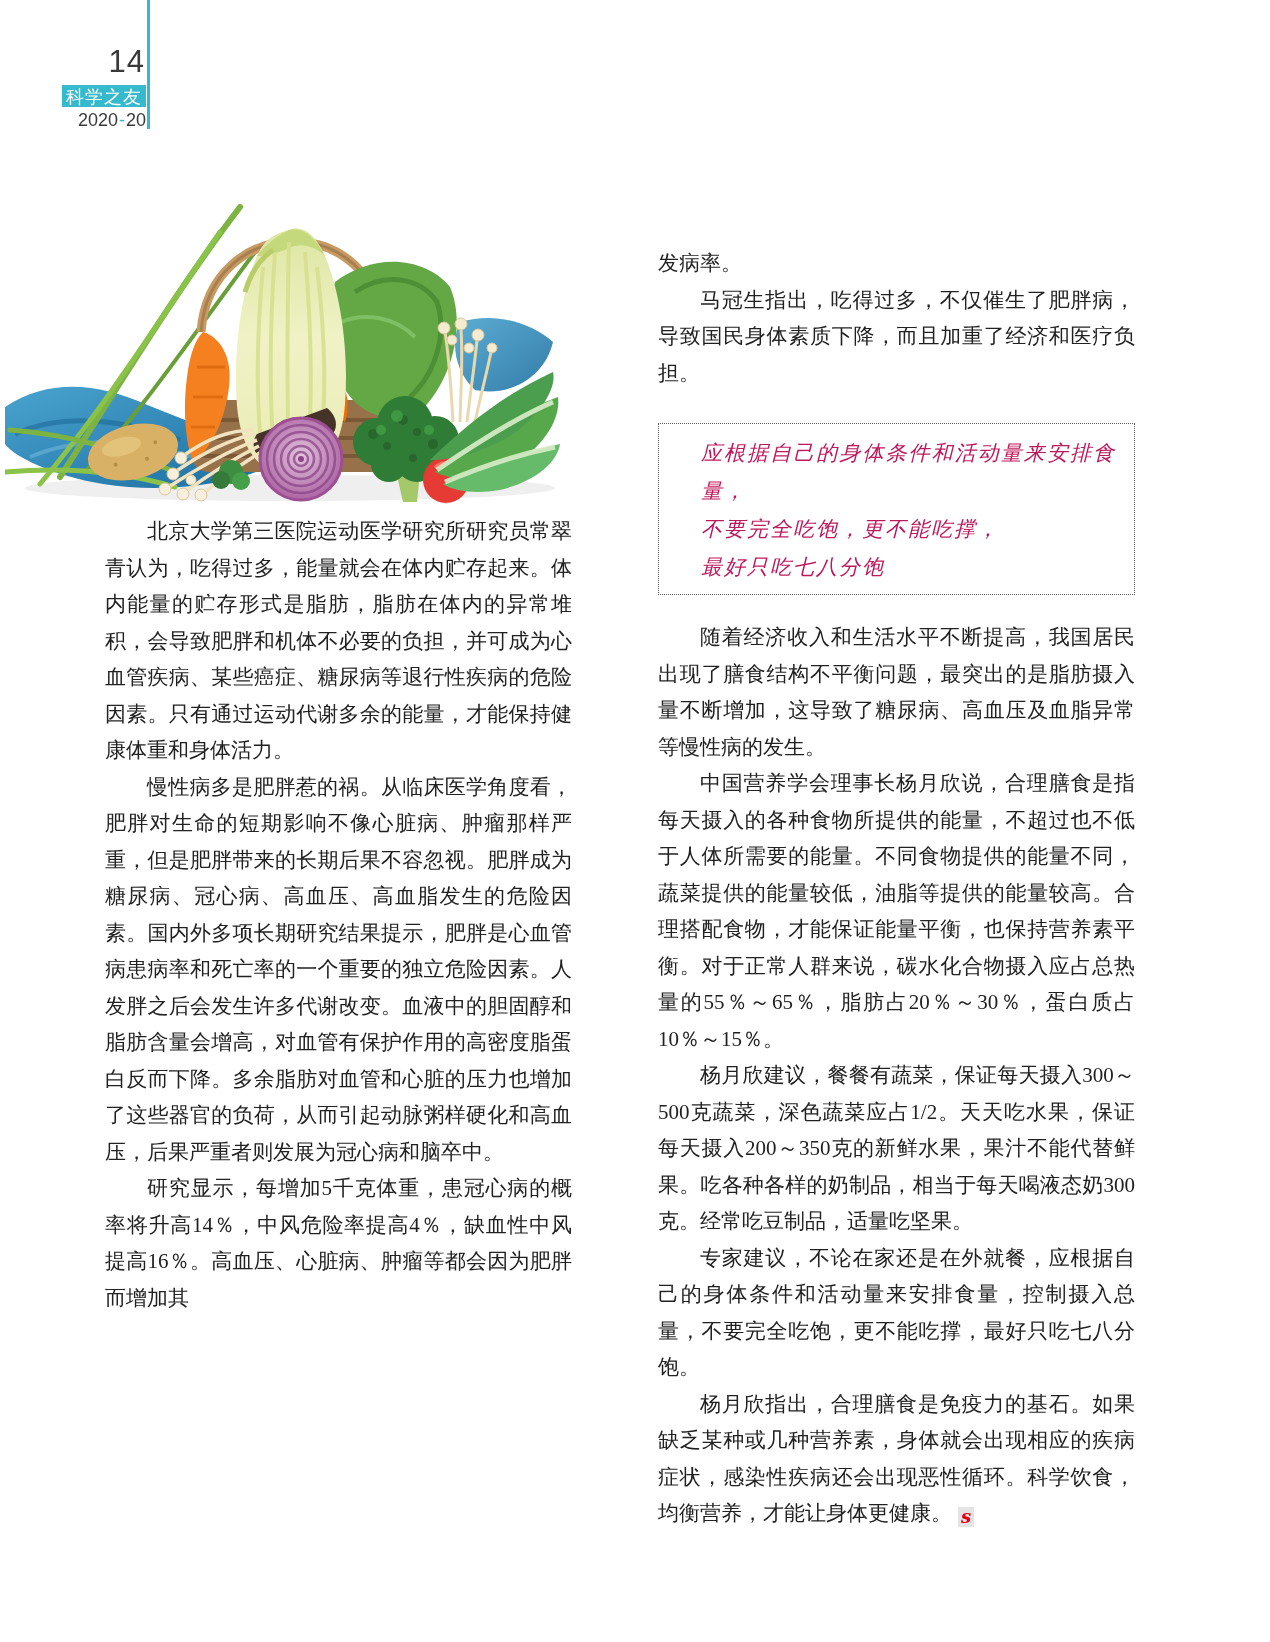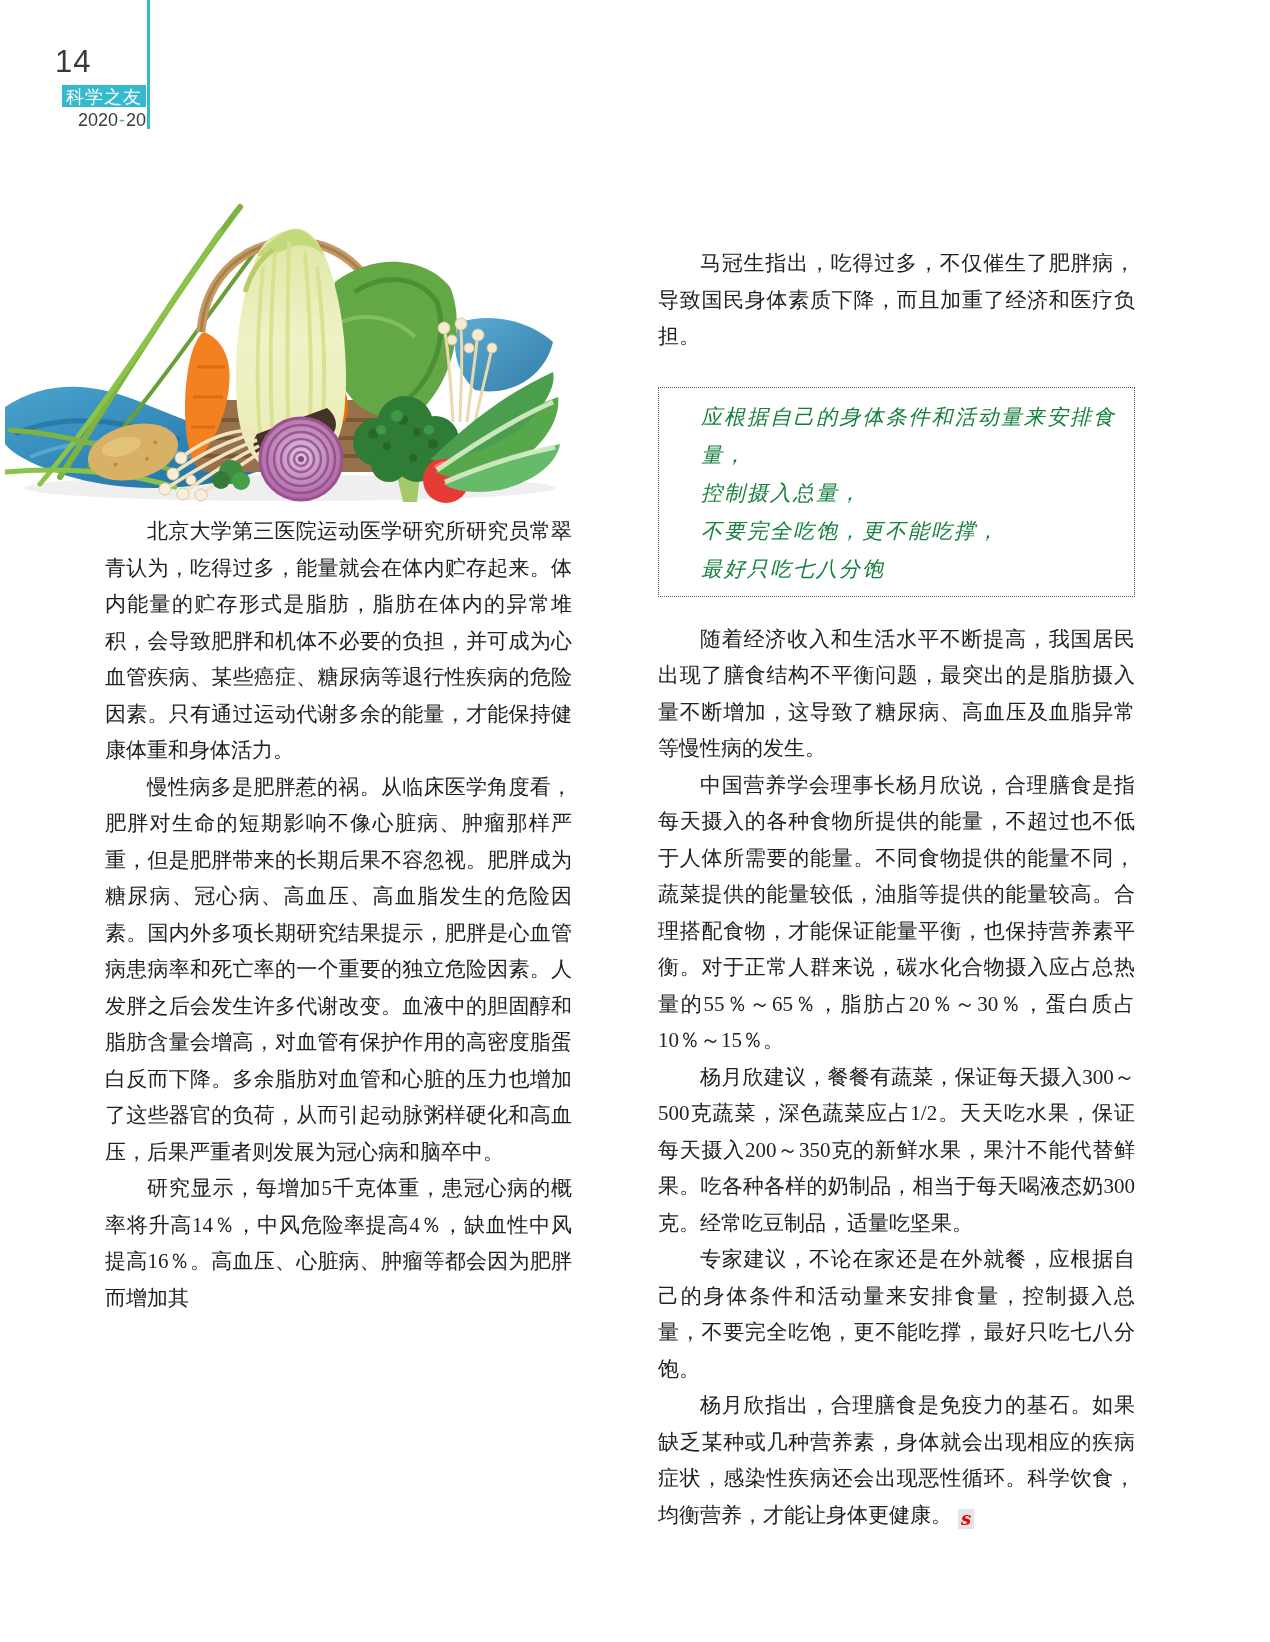--- a/index.html
+++ b/index.html
@@ -13,21 +13,21 @@
     color:#212121;
   }
   
   .folio-rule{
     position:absolute;left:147px;top:0;
     width:3px;height:129px;
     background:#35b9cd;
   }
   .page-number{
     position:absolute;left:55px;top:44px;width:90px;
-    text-align:left;
+    text-align:right;
     font-family:"Liberation Sans", sans-serif;
     font-size:31px;color:#3a3a3a;letter-spacing:1px;
   }
   .mag-badge{
     position:absolute;left:62px;top:85px;width:84px;height:22px;
     background:#35b9cd;color:#ffffff;
     font-family:"Liberation Sans", sans-serif;
     font-size:18px;line-height:25px;text-align:center;
     letter-spacing:1px;
   }
@@ -65,21 +65,21 @@
   }
   .quote-box{
     margin-top:32px;
     border:1px dotted #5a5a5a;
     padding:10px 18px 8px 42px;
   }
   .quote-line{
     font-family:"DejaVu Serif", serif;
     font-style:italic;
     font-size:21px;line-height:38px;
-    color:#15803d;
+    color:#be185d;
     letter-spacing:2px;
   }
   .after-box{margin-top:24px;font-family:Liberation Serif, serif;}
   .end-mark{
     display:inline-block;
     width:16px;height:20px;
     margin-left:6px;
     vertical-align:-3px;
     background:#e4e4e4;
     color:#e60012;
@@ -272,26 +272,26 @@
     </svg>
   </div>
 
   <div class="col col-left">
     <p class="para">北京大学第三医院运动医学研究所研究员常翠青认为，吃得过多，能量就会在体内贮存起来。体内能量的贮存形式是脂肪，脂肪在体内的异常堆积，会导致肥胖和机体不必要的负担，并可成为心血管疾病、某些癌症、糖尿病等退行性疾病的危险因素。只有通过运动代谢多余的能量，才能保持健康体重和身体活力。</p>
     <p class="para">慢性病多是肥胖惹的祸。从临床医学角度看，肥胖对生命的短期影响不像心脏病、肿瘤那样严重，但是肥胖带来的长期后果不容忽视。肥胖成为糖尿病、冠心病、高血压、高血脂发生的危险因素。国内外多项长期研究结果提示，肥胖是心血管病患病率和死亡率的一个重要的独立危险因素。人发胖之后会发生许多代谢改变。血液中的胆固醇和脂肪含量会增高，对血管有保护作用的高密度脂蛋白反而下降。多余脂肪对血管和心脏的压力也增加了这些器官的负荷，从而引起动脉粥样硬化和高血压，后果严重者则发展为冠心病和脑卒中。</p>
     <p class="para">研究显示，每增加5千克体重，患冠心病的概率将升高14％，中风危险率提高4％，缺血性中风提高16％。高血压、心脏病、肿瘤等都会因为肥胖而增加其</p>
   </div>
 
   <div class="col col-right">
+    <p class="para cont">发病率。</p>
     <p class="para">马冠生指出，吃得过多，不仅催生了肥胖病，导致国民身体素质下降，而且加重了经济和医疗负担。</p>
 
 
     <div class="quote-box">
       <div class="quote-line">应根据自己的身体条件和活动量来安排食量，</div>
-      <div class="quote-line">控制摄入总量，</div>
       <div class="quote-line">不要完全吃饱，更不能吃撑，</div>
       <div class="quote-line">最好只吃七八分饱</div>
     </div>
 
     <p class="para after-box">随着经济收入和生活水平不断提高，我国居民出现了膳食结构不平衡问题，最突出的是脂肪摄入量不断增加，这导致了糖尿病、高血压及血脂异常等慢性病的发生。</p>
     <p class="para">中国营养学会理事长杨月欣说，合理膳食是指每天摄入的各种食物所提供的能量，不超过也不低于人体所需要的能量。不同食物提供的能量不同，蔬菜提供的能量较低，油脂等提供的能量较高。合理搭配食物，才能保证能量平衡，也保持营养素平衡。对于正常人群来说，碳水化合物摄入应占总热量的55％～65％，脂肪占20％～30％，蛋白质占10％～15％。</p>
     <p class="para">杨月欣建议，餐餐有蔬菜，保证每天摄入300～500克蔬菜，深色蔬菜应占1/2。天天吃水果，保证每天摄入200～350克的新鲜水果，果汁不能代替鲜果。吃各种各样的奶制品，相当于每天喝液态奶300克。经常吃豆制品，适量吃坚果。</p>
     <p class="para">专家建议，不论在家还是在外就餐，应根据自己的身体条件和活动量来安排食量，控制摄入总量，不要完全吃饱，更不能吃撑，最好只吃七八分饱。</p>
     <p class="para"><span>杨月欣指出，合理膳食是免疫力的基石。如果缺乏某种或几种营养素，身体就会出现相应的疾病症状，感染性疾病还会出现恶性循环。科学饮食，均衡营养，才能让身体更健康。</span><span class="end-mark">s</span></p>
   </div>

